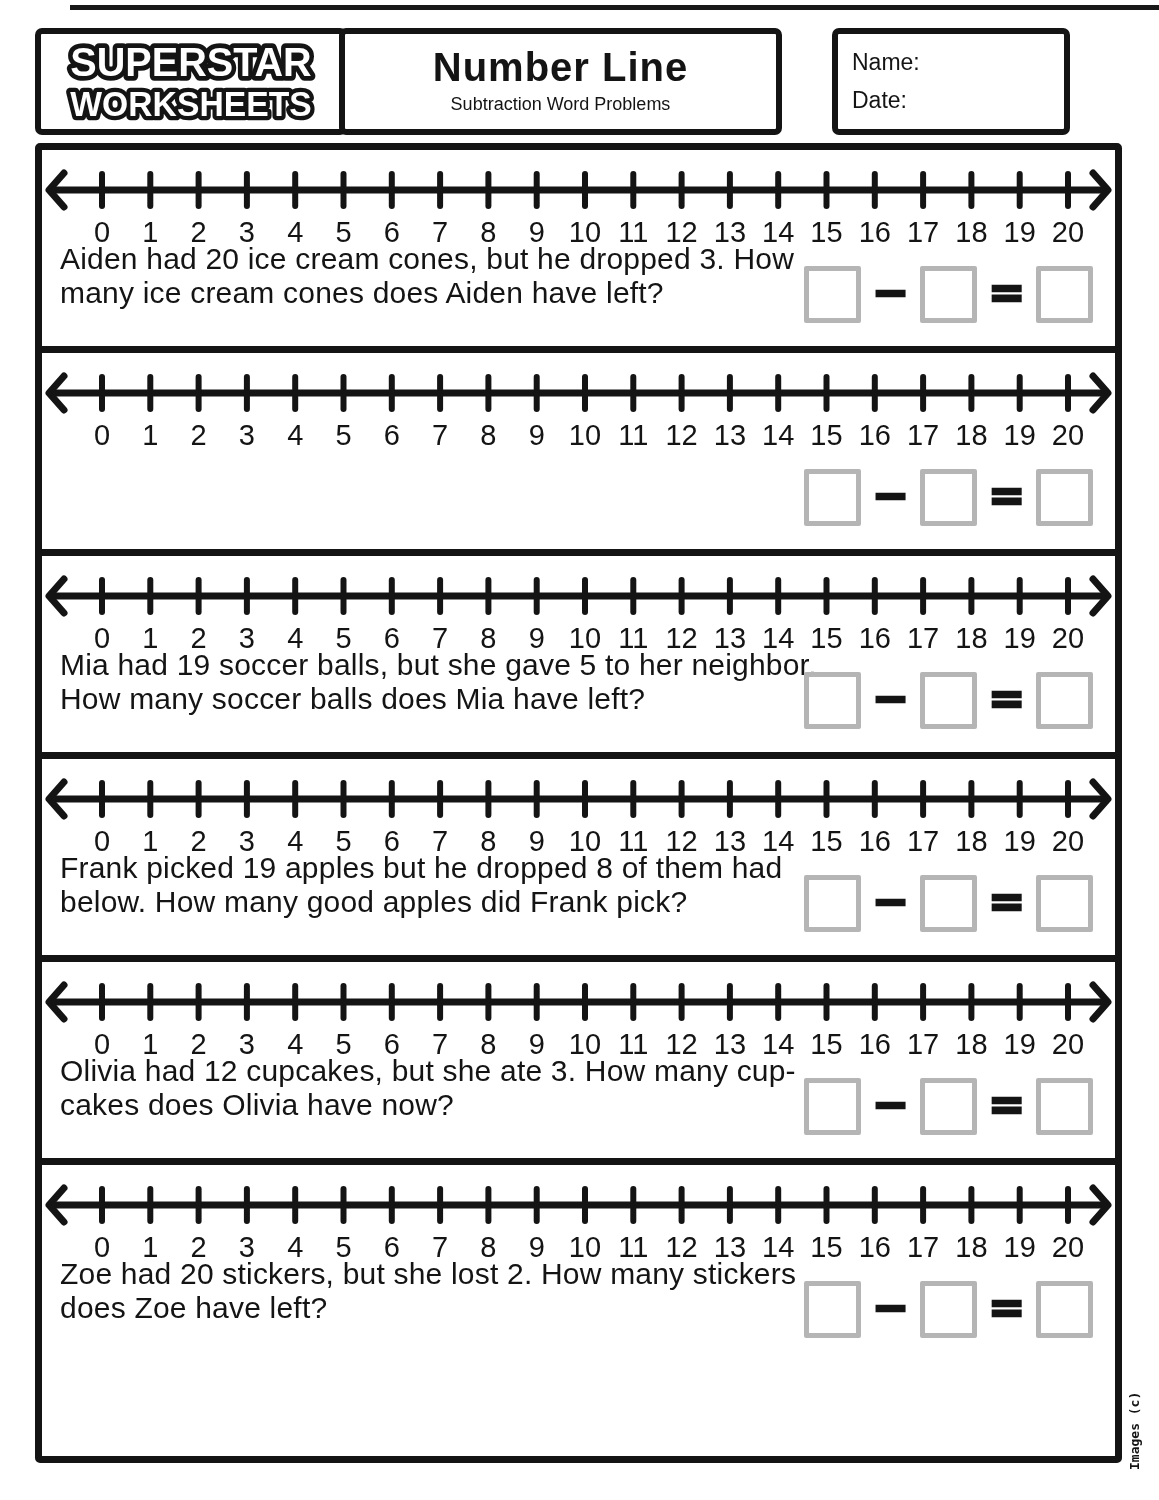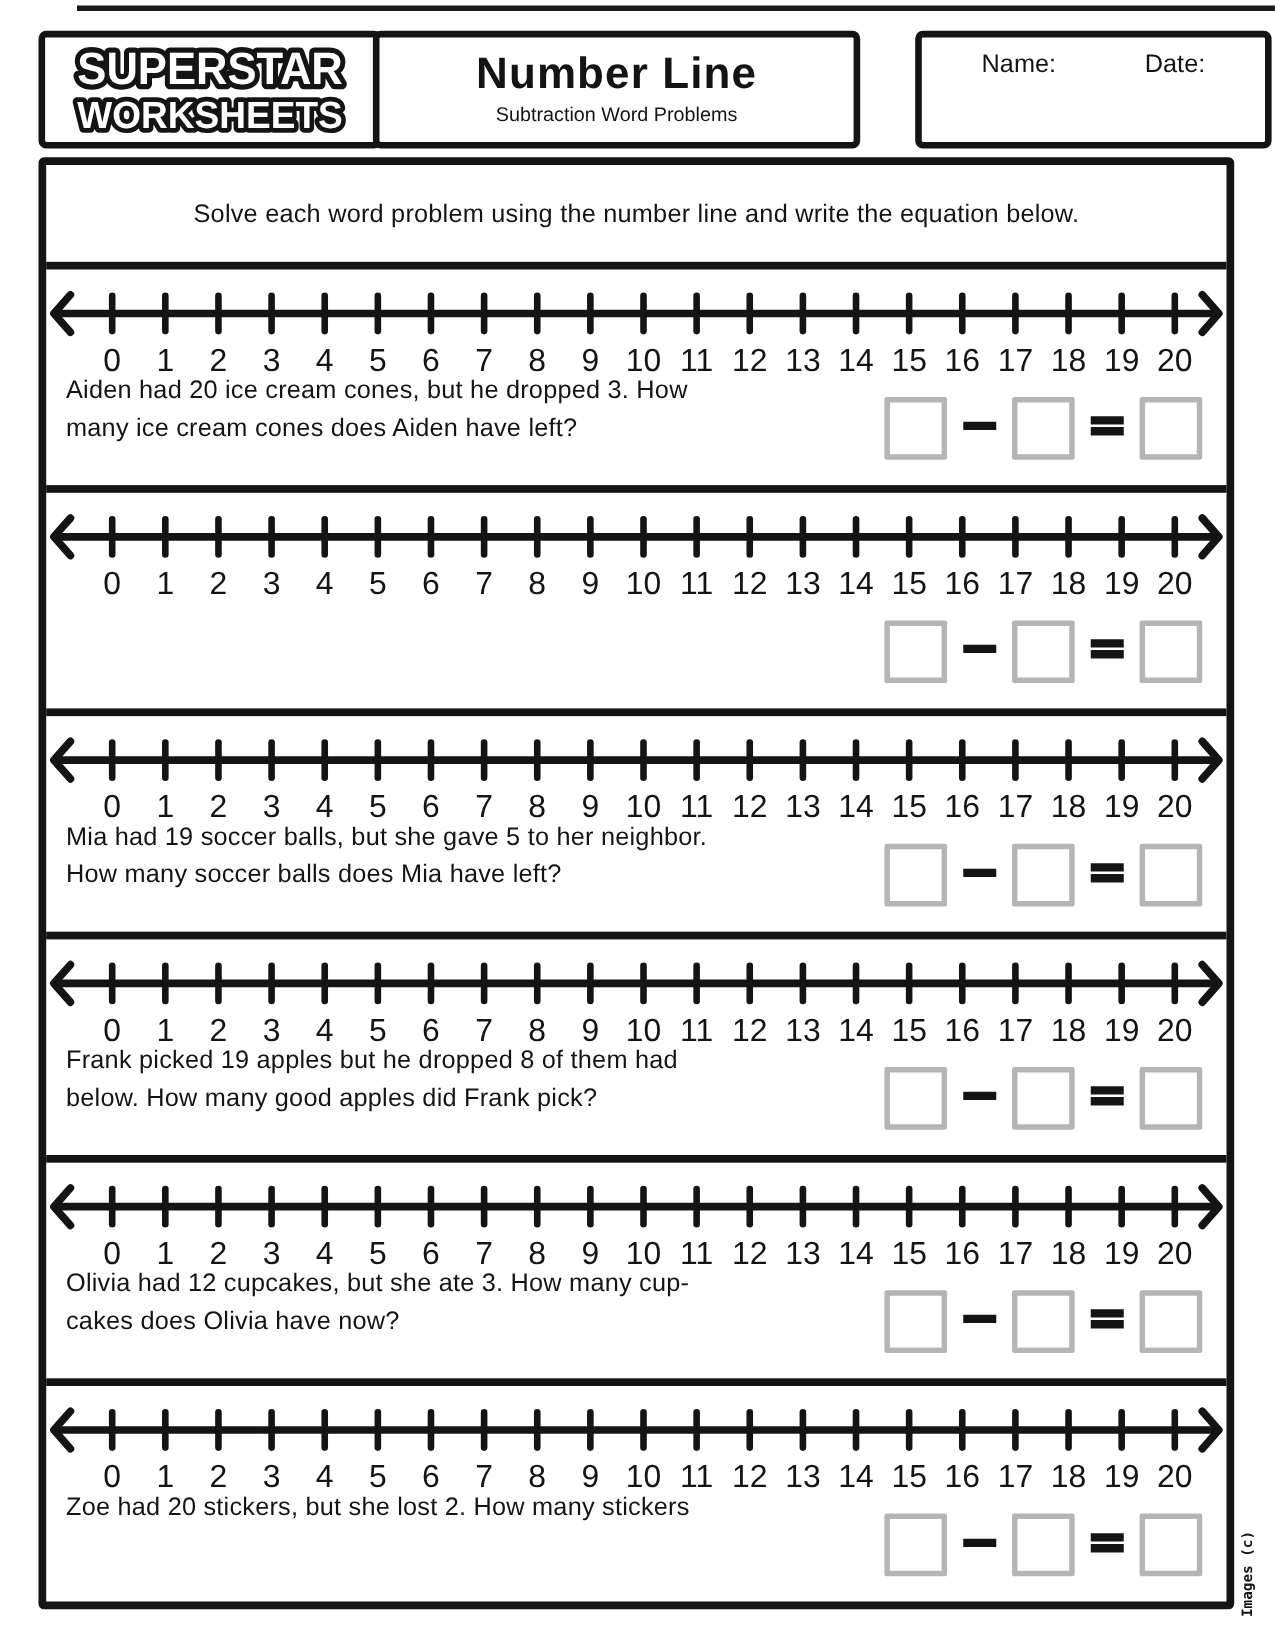--- a/index.html
+++ b/index.html
@@ -22,21 +22,21 @@
   .hdr-box{position:absolute;top:28px;height:107px;background:#fff;border:6px solid var(--ink);border-radius:7px;box-sizing:border-box;}
   .logo-box{left:35px;width:312px;display:flex;align-items:center;justify-content:center;}
   .logo-box svg{width:272px;height:92px;display:block;}
   .logo-box text{
     font-family:"Liberation Sans", sans-serif;font-weight:900;
     fill:#ffffff;stroke:var(--ink);paint-order:stroke;stroke-linejoin:round;
   }
   .title-box{left:339px;width:443px;display:flex;flex-direction:column;align-items:center;justify-content:center;}
   .ws-title{font-size:40px;font-weight:800;letter-spacing:1px;line-height:44px;}
   .ws-subtitle{font-size:18px;font-weight:400;line-height:30px;}
-  .name-box{left:832px;width:324px;display:flex;justify-content:space-around;padding:10px 14px;}
+  .name-box{left:832px;width:238px;display:flex;flex-direction:column;justify-content:space-around;padding:10px 14px;}
   .field-label{font-size:23px;font-weight:500;}
 
   
   .sheet{
     position:absolute;left:35px;top:143px;width:1087px;height:1320px;
     border:7px solid var(--ink);border-radius:5px;box-sizing:border-box;
     background:#fff;display:flex;flex-direction:column;
   }
   .row-instructions{
     height:88px;flex:0 0 88px;border-bottom:7px solid var(--ink);
@@ -50,21 +50,21 @@
 
   
   .numberline{position:absolute;top:2px;left:0;right:0;height:96px;}
   .numberline svg{width:100%;height:96px;display:block;}
   .nl-axis{stroke:var(--ink);stroke-width:7;stroke-linecap:round;}
   .nl-tick{stroke:var(--ink);stroke-width:6;stroke-linecap:round;}
   .nl-arrow{fill:none;stroke:var(--ink);stroke-width:7;stroke-linecap:round;stroke-linejoin:round;}
   .nl-label{font-family:"Liberation Sans",sans-serif;font-size:29px;fill:var(--ink);text-anchor:middle;font-weight:500;}
 
   
-  .prob-text{position:absolute;left:18px;top:92px;font-size:23px;line-height:34px;font-weight:500;letter-spacing:0.2px;}
+  .prob-text{position:absolute;left:18px;top:92px;font-size:30px;line-height:34px;font-weight:500;letter-spacing:0.2px;}
 
   
   .equation{position:absolute;top:116px;right:22px;display:flex;align-items:center;gap:11px;}
   .ansbox{
     width:47px;height:47px;background:#fff;border:5px solid var(--boxgray);
     border-radius:2px;display:inline-block;
   }
   .op{
     font-family:"DejaVu Sans", sans-serif;font-weight:900;font-size:44px;line-height:44px;
     -webkit-text-stroke:2.5px var(--ink);color:var(--ink);
@@ -100,23 +100,20 @@
   <div>
     <span class="field-label">Name:</span>
   </div>
   <div>
     <span class="field-label">Date:</span>
   </div>
 </div>
 
 <div class="sheet">
 
-  <div class="row-instructions">
-    <div class="instructions-text">Solve each word problem using the number line and write the equation below.</div>
-  </div>
 
   <section class="problem-card">
     <div class="numberline">
         <svg viewBox="0 0 1073 96">
           <path class="nl-arrow" d="M 22 21 L 7 38 L 22 55"></path>
           <path class="nl-arrow" d="M 1051 21 L 1066 38 L 1051 55"></path>
           <line class="nl-axis" x1="13" y1="38" x2="1060" y2="38"></line>
           <line class="nl-tick" x1="60" y1="22" x2="60" y2="54"></line>
           <text class="nl-label" x="60" y="90">0</text>
           <line class="nl-tick" x1="108.3" y1="22" x2="108.3" y2="54"></line>
@@ -469,20 +466,21 @@
           <line class="nl-tick" x1="929.4" y1="22" x2="929.4" y2="54"></line>
           <text class="nl-label" x="929.4" y="90">18</text>
           <line class="nl-tick" x1="977.6999999999999" y1="22" x2="977.6999999999999" y2="54"></line>
           <text class="nl-label" x="977.6999999999999" y="90">19</text>
           <line class="nl-tick" x1="1026" y1="22" x2="1026" y2="54"></line>
           <text class="nl-label" x="1026" y="90">20</text>
         </svg>
       </div>
     <div class="prob-text">
       <div>Zoe had 20 stickers, but she lost 2. How many stickers</div>
+      <div>does Zoe have left?</div>
     </div>
     <div class="equation">
       <span class="ansbox"></span>
       <span class="op">−</span>
       <span class="ansbox"></span>
       <span class="op">=</span>
       <span class="ansbox"></span>
     </div>
   </section>
 

